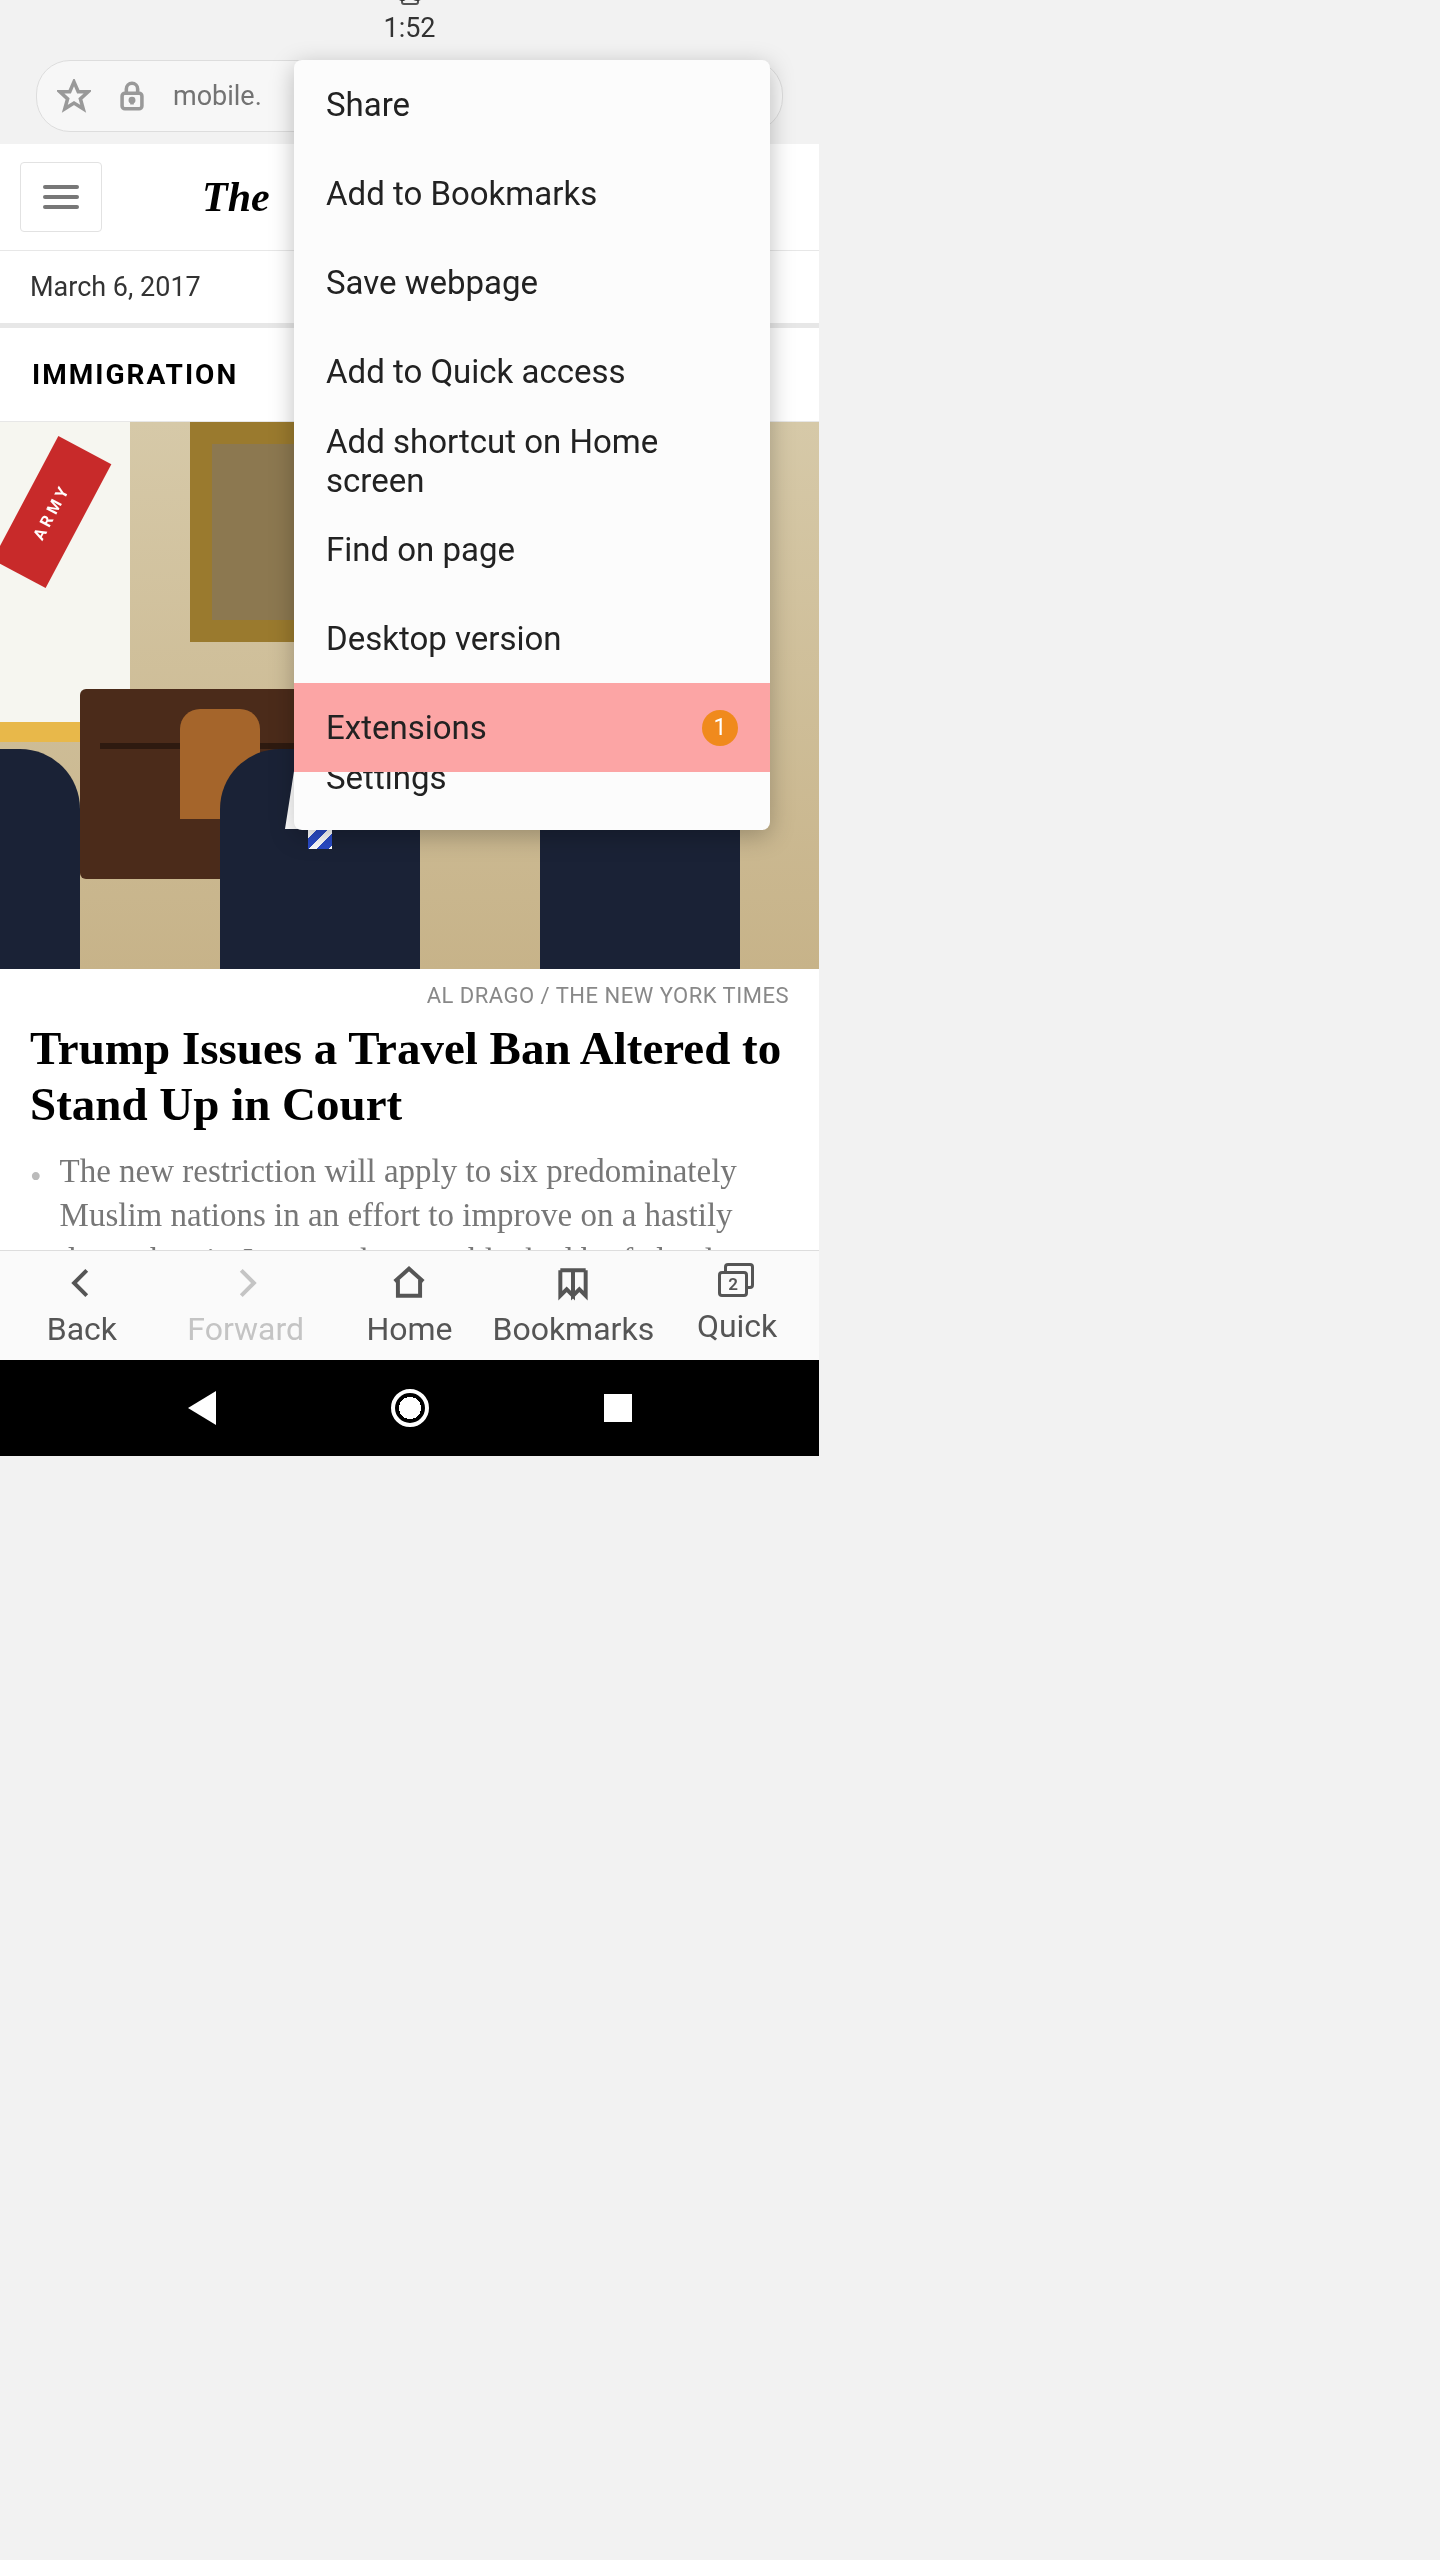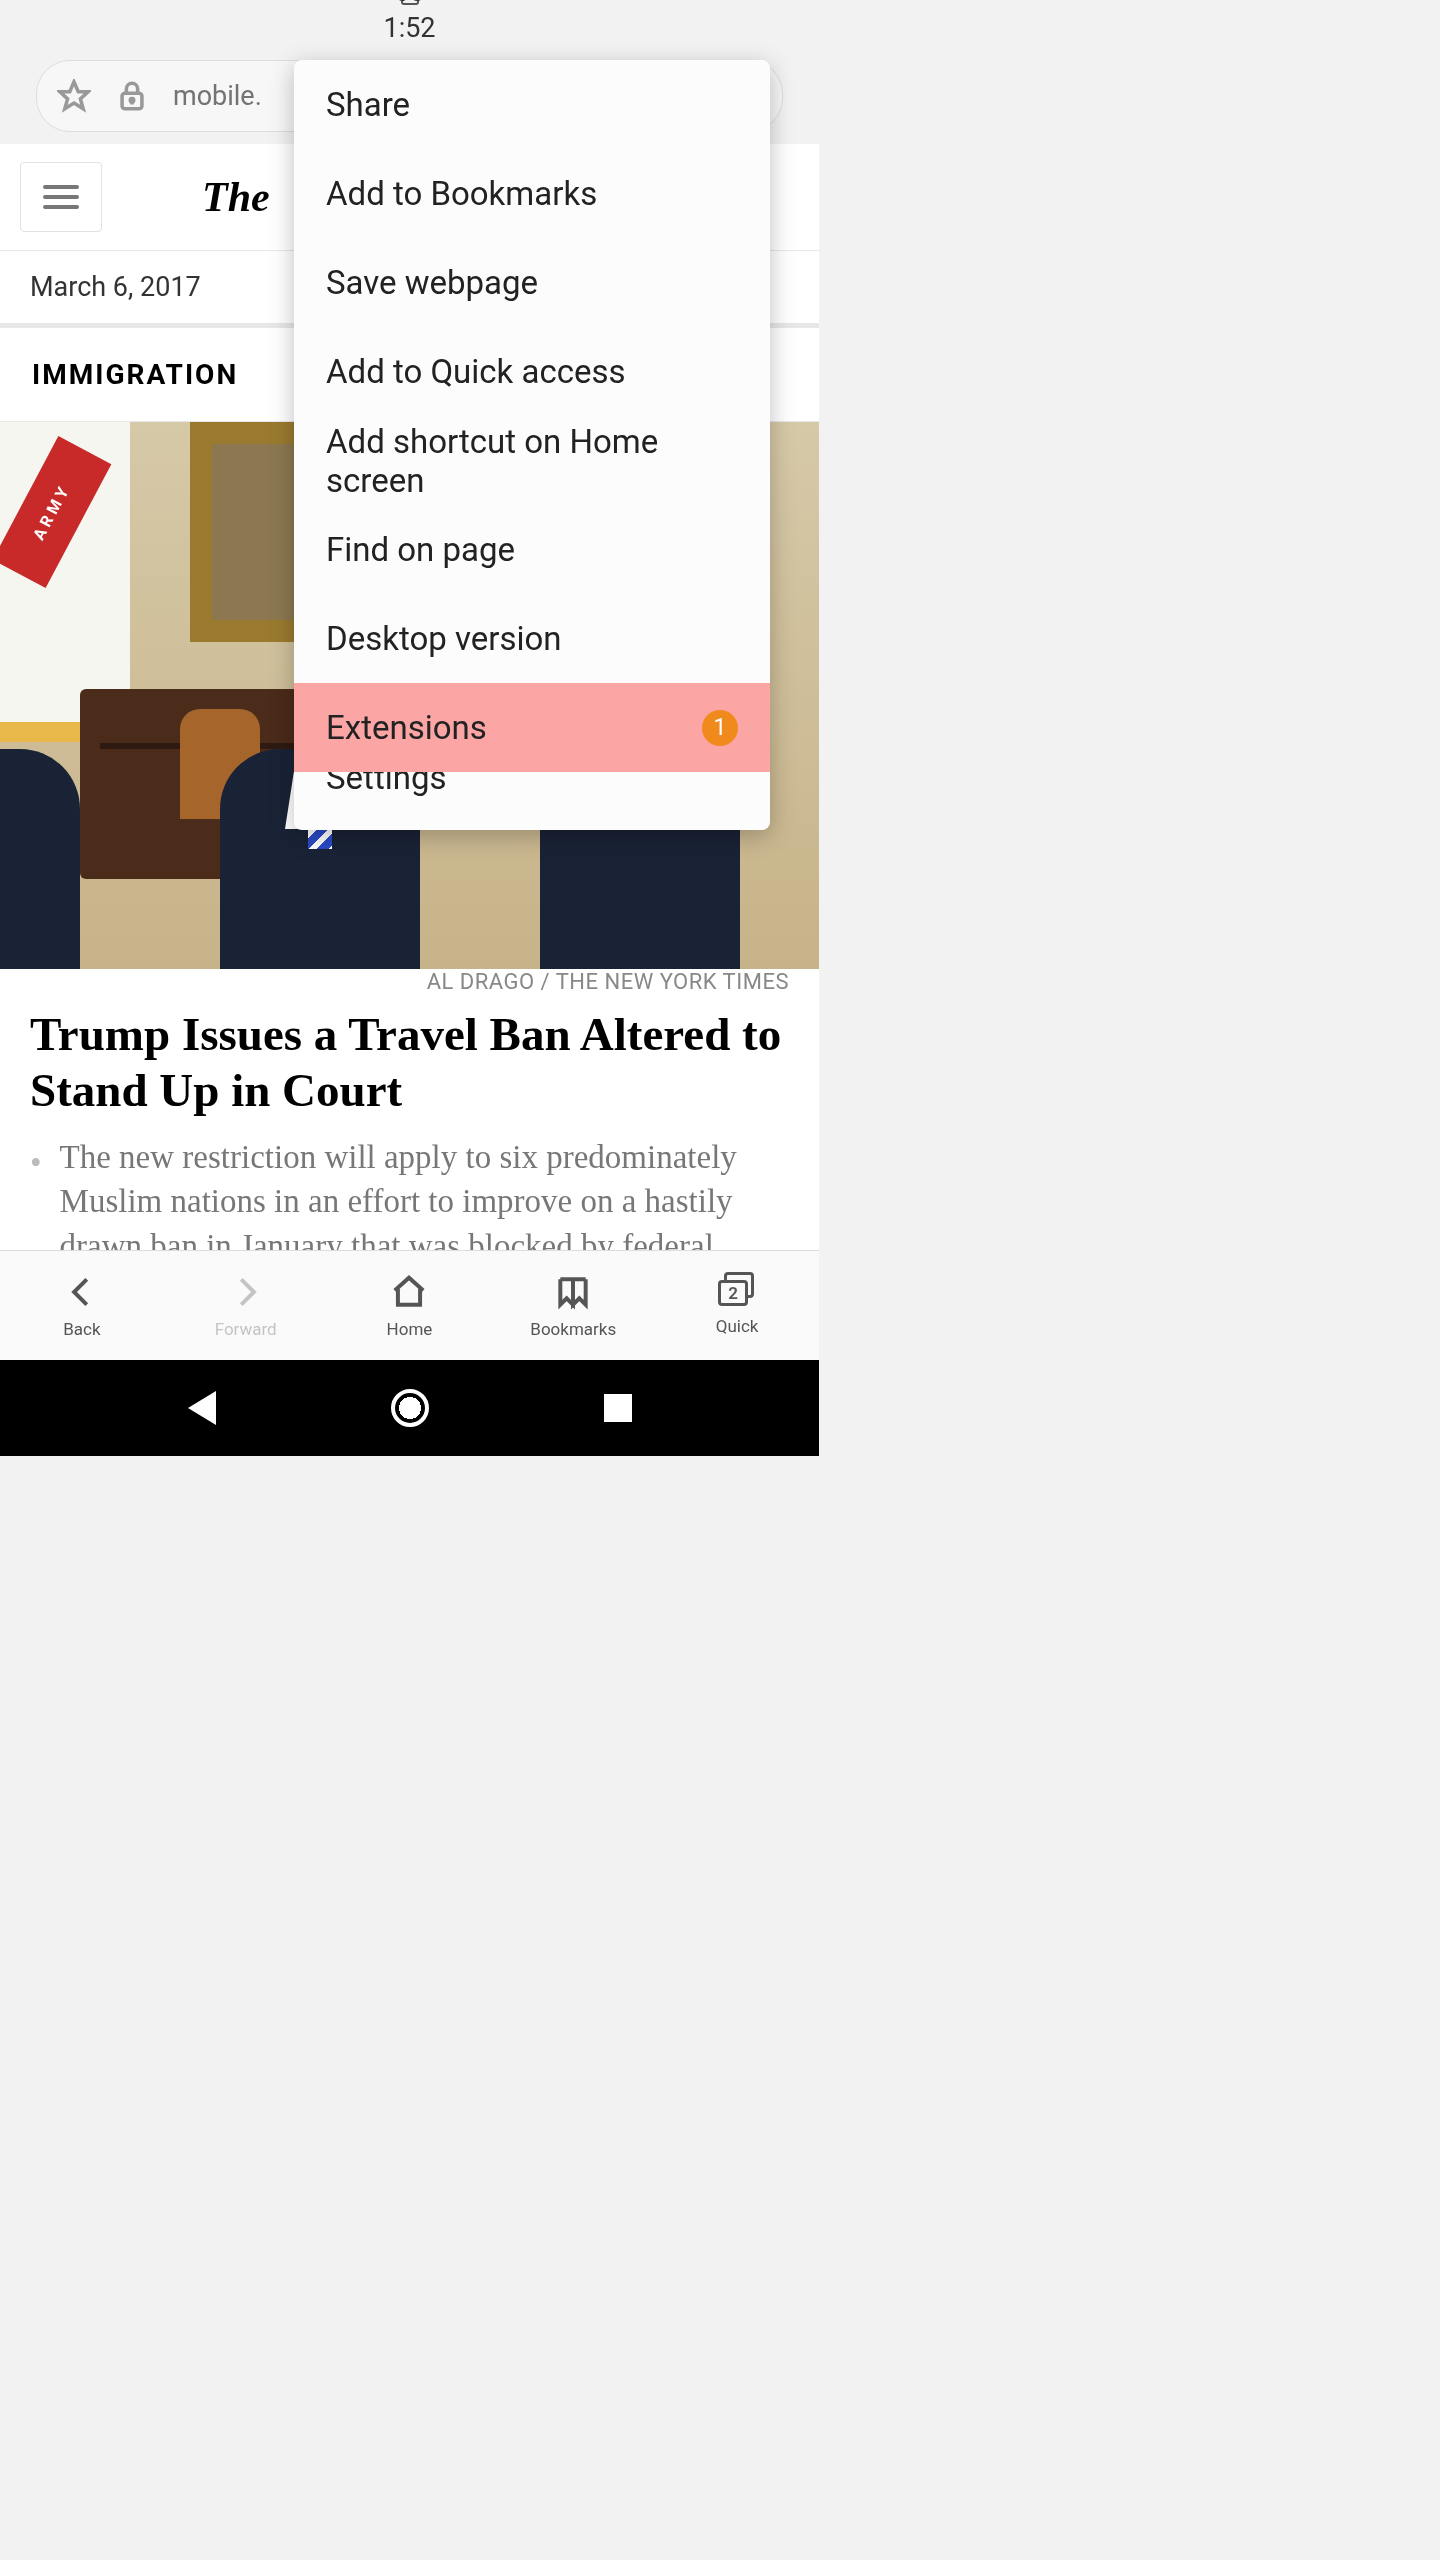--- a/index.html
+++ b/index.html
@@ -101,21 +101,21 @@
 .desk { position:absolute; left:80px; bottom:90px; width:260px; height:190px; background:#4b2b1a; border-radius:6px; }
 .desk::after { content:""; position:absolute; top:54px; left:20px; right:20px; height:6px; background:#2e1a10; }
 .knob { position:absolute; top:90px; left:120px; width:16px; height:16px; background:#d4a94e; border-radius:50%; }
 .chair { position:absolute; left:180px; bottom:150px; width:80px; height:110px; background:#a5652b; border-radius:20px 20px 0 0; }
 .suit { position:absolute; bottom:0; width:200px; height:220px; background:#1a2236; border-radius:60px 60px 0 0; }
 .s1 { left:-120px; }
 .s2 { left:220px; }
 .s3 { left:540px; }
 .collar { position:absolute; left:50%; top:-10px; transform:translateX(-50%); width:70px; height:90px; background:#fff; clip-path: polygon(20% 0,80% 0,100% 100%,0 100%); }
 .tie { position:absolute; left:50%; top:10px; transform:translateX(-50%); width:24px; height:90px; background:repeating-linear-gradient(135deg,#2a4bc7 0 8px,#fff 8px 14px); }
-.credit { text-align:right; padding: 0 30px 8px; font-size:22px; color:#888; letter-spacing:0.5px; }
+.credit { text-align:right; padding: 14px 30px 8px; font-size:22px; color:#888; letter-spacing:0.5px; }
 .headline { font-family: Georgia, 'Times New Roman', serif; font-size: 47px; font-weight: 700; line-height:1.2; padding: 4px 30px 16px; }
 .bullet-list { padding: 0 30px; }
 .bullet { display:flex; gap:18px; font-family: Georgia, serif; font-size:33px; color:#777; line-height:1.35; }
 .bullet .dot { color:#bbb; line-height:1; padding-top:12px; }
 
 
 .menu {
   position: absolute;
   top: 60px;
   left: 294px;
@@ -157,21 +157,21 @@
   left: 0;
   right: 0;
   height: 110px;
   background: #fafafa;
   border-top: 1px solid #ddd;
   display: flex;
 }
 .nav-btn { flex:1; display:flex; flex-direction:column; align-items:center; justify-content:center; gap:8px; }
 .nav-btn svg { width:38px; height:38px; stroke:#555; fill:none; stroke-width:2.5; }
 .nav-btn.disabled svg { stroke:#c4c4c4; }
-.nav-btn .lbl { font-size:17px; color:#555; }
+.nav-btn .lbl { font-size:32px; color:#555; }
 .nav-btn.disabled .lbl { color:#c4c4c4; }
 .tabs-icon { position:relative; width:38px; height:32px; }
 .tabs-icon .t1,.tabs-icon .t2 { position:absolute; width:30px; height:26px; border:3px solid #555; border-radius:4px; background:#fafafa; }
 .tabs-icon .t1 { top:-4px; left:6px; }
 .tabs-icon .t2 { top:4px; left:0; display:flex; align-items:center; justify-content:center; font-size:17px; color:#555; font-weight:600; }
 
 
 .sys-nav {
   position: absolute;
   bottom: 0; left: 0; right: 0;

